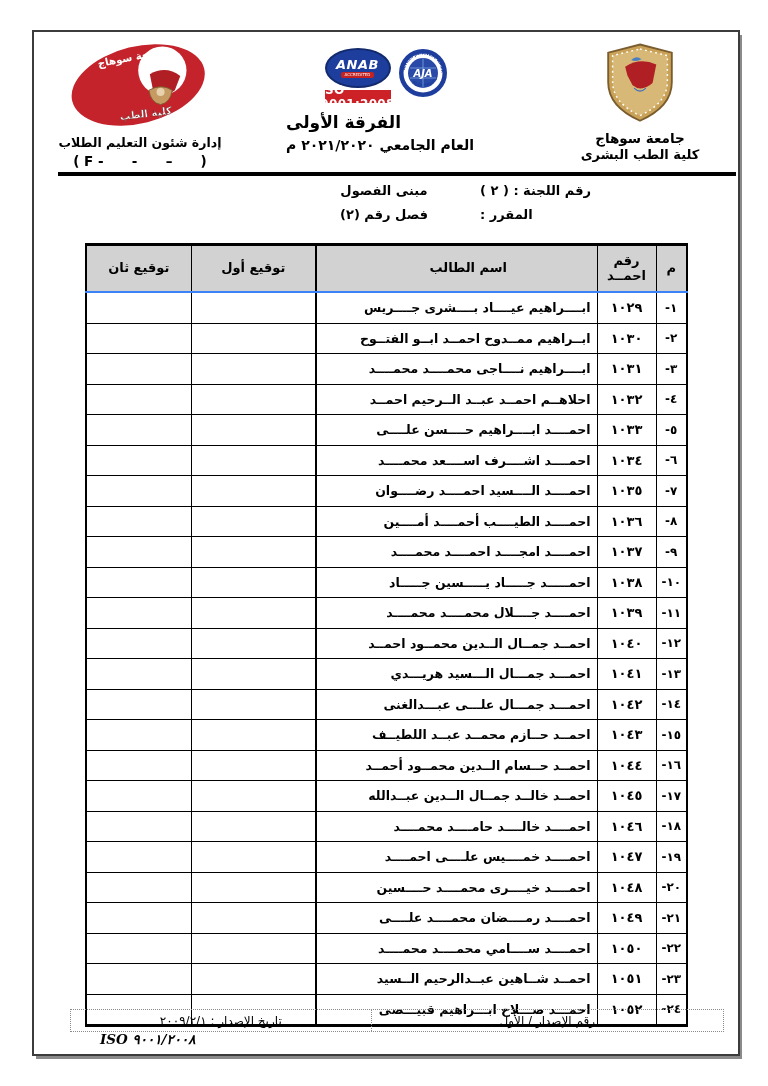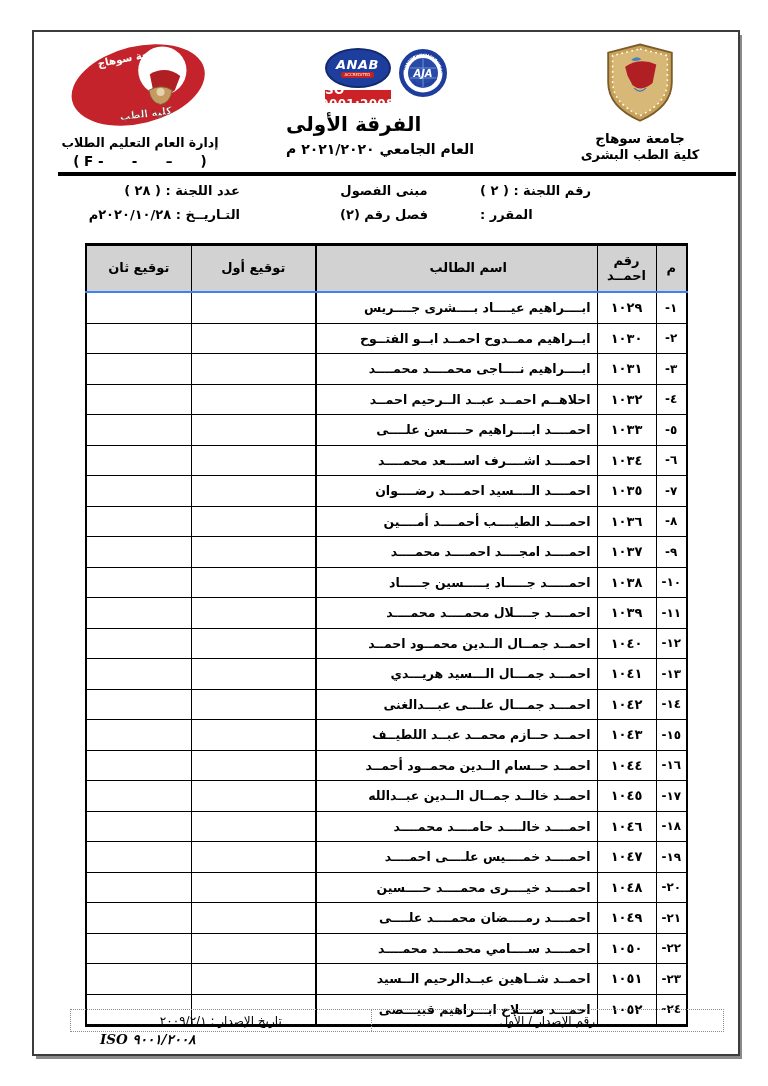--- a/index.html
+++ b/index.html
@@ -12,21 +12,21 @@
   .hdr-right .uni{font-size:13.5px;font-weight:bold;margin-top:2px;}
   .hdr-right .fac{font-size:13px;font-weight:bold;margin-top:1px;}
 
   .hdr-center{position:absolute;left:286px;top:48px;width:200px;text-align:left;}
   .logo-row{display:flex;direction:ltr;justify-content:center;align-items:flex-start;gap:7px;}
   .anab{display:flex;flex-direction:column;align-items:center;}
   .anab-oval{width:62px;height:36px;background:#1e3e9e;border:2px solid #122a6e;border-radius:50%;display:flex;flex-direction:column;align-items:center;justify-content:center;color:#fff;}
   .anab-oval .label{font-size:13px;font-weight:bold;font-style:italic;letter-spacing:.5px;line-height:1;}
   .anab-oval .acc{font-size:4px;background:#c42222;color:#fff;padding:0 4px;border-radius:2px;margin-top:1px;line-height:1.4;}
   .anab-iso{margin-top:2px;width:66px;height:13px;background:#cc2127;color:#fff;font-size:12px;font-weight:bold;display:flex;align-items:center;justify-content:center;letter-spacing:.3px;}
-  .grade{font-size:20px;font-weight:bold;margin-top:9px;}
+  .grade{font-size:17px;font-weight:bold;margin-top:9px;}
   .year{font-size:14px;font-weight:bold;margin-top:5px;}
 
   .hdr-left{position:absolute;left:48px;top:38px;width:184px;text-align:center;}
   .admin{font-size:12.5px;font-weight:bold;margin-top:1px;}
   .form-code{font-size:13.5px;font-weight:bold;direction:ltr;white-space:pre;margin-top:3px;}
 
   .sep{position:absolute;left:58px;top:172px;width:678px;height:4px;background:#000;}
 
   
   .info{position:absolute;top:183px;font-size:13px;font-weight:bold;}
@@ -99,37 +99,33 @@
   <div class="hdr-left">
     <svg width="152" height="92" viewBox="0 0 170 102">
       <ellipse cx="83" cy="52" rx="76" ry="43" fill="#c4232b" transform="rotate(-14 83 52)"></ellipse>
       <circle cx="110" cy="36" r="27" fill="#fff"></circle>
       <path d="M96 40 q18 -10 34 2 l-6 16 q-14 10 -24 2 Z" fill="#b01f24"></path>
       <path d="M95 58 q14 -8 26 0 q-2 14 -13 16 q-11 -2 -13 -16 Z" fill="#c59a63" stroke="#7a5c2e" stroke-width="1"></path>
       <circle cx="108" cy="60" r="4.5" fill="#e8d2ae"></circle>
       <text x="76" y="25" transform="rotate(-11 76 25)" text-anchor="middle" font-size="11.5" font-weight="bold" fill="#fff">جامعة سوهاج</text>
       <text x="92" y="88" transform="rotate(-7 92 88)" text-anchor="middle" font-size="11.5" font-weight="bold" fill="#fff" stroke="#5a1414" stroke-width="0.4">كلية الطب</text>
     </svg>
-    <div class="admin">إدارة العام التعليم الطلاب</div>
+    <div class="admin">إدارة شئون التعليم الطلاب</div>
     <div class="form-code">( F -      -      –      )</div>
   </div>
 
   <div class="sep"></div>
 
   <div class="info info-right">
     <div>رقم اللجنة : ( ٢ )</div>
     <div>المقرر :</div>
   </div>
   <div class="info info-center">
     <div>مبنى الفصول</div>
     <div>فصل رقم (٢)</div>
-  </div>
-  <div class="info info-left">
-    <div>عدد اللجنة : ( ٢٨ )</div>
-    <div>التـاريــخ : ٢٠٢٠/١٠/٢٨م</div>
   </div>
 
   <div class="tbl-wrap">
     <table>
       <colgroup>
           <col style="width:31px">
           <col style="width:59px">
           <col style="width:281px">
           <col style="width:125px">
           <col style="width:105px">

